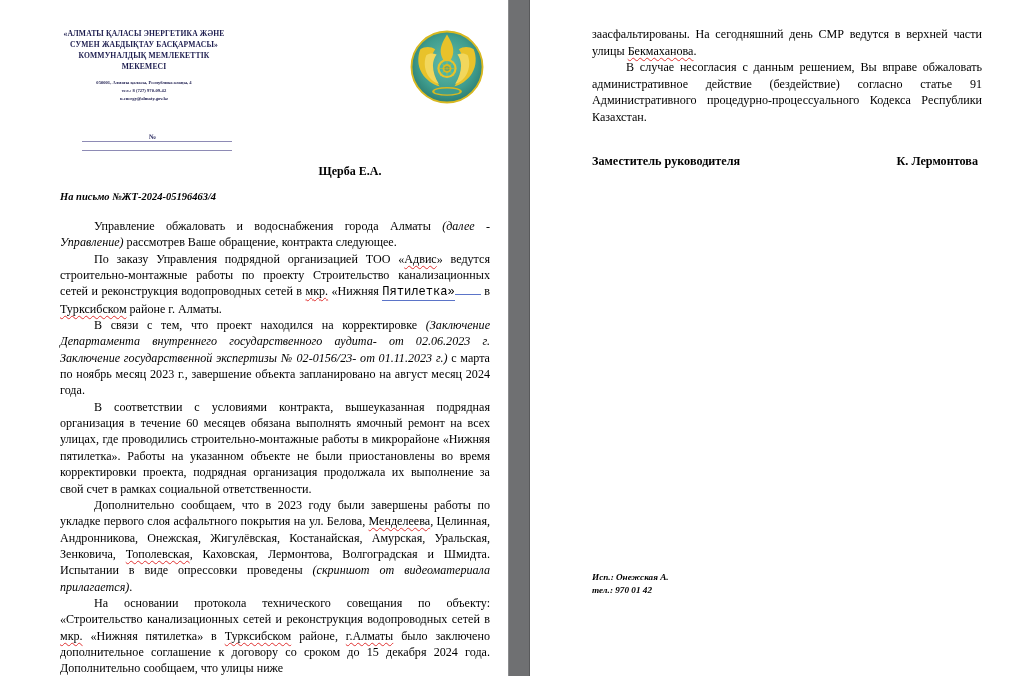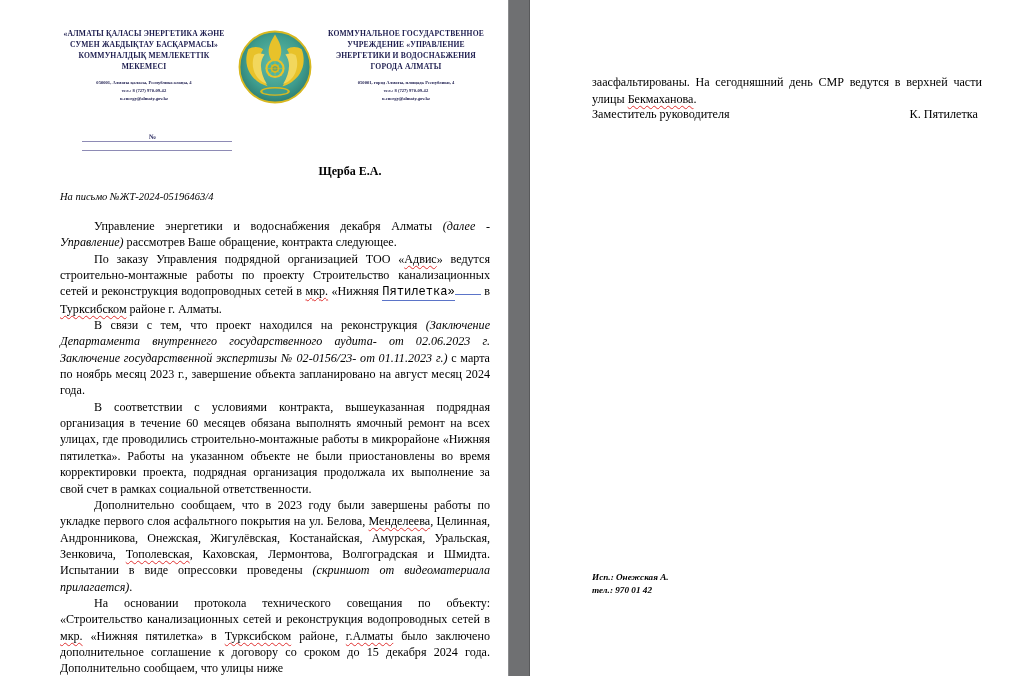--- a/index.html
+++ b/index.html
@@ -143,38 +143,38 @@
     font-size: 10.5px;
     font-style: italic;
     font-weight: bold;
     line-height: 1.3;
   }
 
   .onletter {
     margin-top: 12px;
     font-size: 10.5px;
     font-style: italic;
-    font-weight: normal;
+    font-weight: bold;
   }
 
   
   .body-block { margin-top: 16px; }
   p.para {
     margin: 0 0 0 0;
     font-size: 12.1px;
     line-height: 16.35px;
     text-align: justify;
     text-indent: 34px;
     hyphens: none;
   }
   .page-right p.para {
     font-size: 12.1px;
     line-height: 16.6px;
   }
-  p.para.noindent { text-indent: 0; margin-top: 48px; }
+  p.para.noindent { text-indent: 0; }
   .it { font-style: italic; }
 
   
   .sq {
     text-decoration: underline wavy #e03131;
     text-decoration-skip-ink: none;
     text-underline-offset: 1.5px;
     text-decoration-thickness: 1px;
   }
   
@@ -185,25 +185,26 @@
   }
   .lk-tail {
     display: inline-block;
     width: 26px;
     border-bottom: 1.2px solid #5b74c8;
     vertical-align: baseline;
   }
 
   
   .signature {
+    margin-top: 28px;
     display: flex;
     justify-content: space-between;
     align-items: baseline;
     font-size: 12.2px;
-    font-weight: normal;
+    font-weight: bold;
   }
   .sig-right { padding-right: 4px; }
 
   
   .executor {
     position: absolute;
     left: 62px;
     top: 571px;
     font-size: 9.2px;
     font-style: italic;
@@ -256,73 +257,66 @@
             <circle cx="50" cy="52" r="10" fill="#49b6a8"></circle>
             <circle cx="50" cy="52" r="6" fill="#d8b820"></circle>
             <circle cx="50" cy="52" r="3.4" fill="#3f9d8e"></circle>
             <path d="M50 42 L50 62 M40 52 L60 52 M43 45 L57 59 M57 45 L43 59" stroke="#d8b820" stroke-width="1" opacity="0.85"></path>
 
             <ellipse cx="50" cy="83" rx="20" ry="6" fill="#d8b820"></ellipse>
             <ellipse cx="50" cy="83" rx="17" ry="4" fill="#3f9d8e"></ellipse>
           </svg>
         </div>
 
-        <div class="lh-col">
-          <div class="lh-title">КОММУНАЛЬНОЕ ГОСУДАРСТВЕННОЕ УЧРЕЖДЕНИЕ «УПРАВЛЕНИЕ ЭНЕРГЕТИКИ И ВОДОСНАБЖЕНИЯ ГОРОДА АЛМАТЫ</div>
-          <div class="lh-addr">
-            <div>050001, город Алматы, площадь Республики, 4</div>
-            <div>тел.: 8 (727) 970-09-42</div>
-            <div>u.energy@almaty.gov.kz</div>
-          </div>
-        </div>
       </div>
 
       <div class="numlines">
         <div class="ln ln1"></div>
         <div class="ln ln2"></div>
         <span class="nsym">№</span>
       </div>
 
       <div class="addressee">
         <div class="addressee-name">Щерба Е.А.</div>
       </div>
 
       <div class="onletter">На письмо №ЖТ-2024-05196463/4</div>
 
       <div class="body-block">
 
-        <p class="para"><span>Управление энергетики и водоснабжения декабря Алматы </span><span class="it">(далее - Управление)</span><span> рассмотрев Ваше обращение, контракта следующее.</span></p>
+        <p class="para"><span>Управление обжаловать и водоснабжения города Алматы </span><span class="it">(далее - Управление)</span><span> рассмотрев Ваше обращение, контракта следующее.</span></p>
 
         <p class="para"><span>По заказу Управления подрядной организацией ТОО «</span><span class="sq">Адвис</span><span>» ведутся строительно-монтажные работы по проекту Строительство канализационных сетей и реконструкция водопроводных сетей в </span><span class="sq">мкр.</span><span> «Нижняя </span><span class="lk">Пятилетка»</span><span class="lk-tail"></span><span> в </span><span class="sq">Турксибском</span><span> районе г. Алматы.</span></p>
 
-        <p class="para"><span>В связи с тем, что проект находился на реконструкция </span><span class="it">(Заключение Департамента внутреннего государственного аудита- от 02.06.2023 г. Заключение государственной экспертизы № 02-0156/23- от 01.11.2023 г.)</span><span> с марта по ноябрь месяц 2023 г., завершение объекта запланировано на август месяц 2024 года.</span></p>
+        <p class="para"><span>В связи с тем, что проект находился на корректировке </span><span class="it">(Заключение Департамента внутреннего государственного аудита- от 02.06.2023 г. Заключение государственной экспертизы № 02-0156/23- от 01.11.2023 г.)</span><span> с марта по ноябрь месяц 2023 г., завершение объекта запланировано на август месяц 2024 года.</span></p>
 
         <p class="para">В соответствии с условиями контракта, вышеуказанная подрядная организация в течение 60 месяцев обязана выполнять ямочный ремонт на всех улицах, где проводились строительно-монтажные работы в микрорайоне «Нижняя пятилетка». Работы на указанном объекте не были приостановлены во время корректировки проекта, подрядная организация продолжала их выполнение за свой счет в рамках социальной ответственности.</p>
 
         <p class="para"><span>Дополнительно сообщаем, что в 2023 году были завершены работы по укладке первого слоя асфальтного покрытия на ул. Белова, </span><span class="sq">Менделеева</span><span>, Целинная, Андронникова, Онежская, Жигулёвская, Костанайская, Амурская, Уральская, Зенковича, </span><span class="sq">Тополевская</span><span>, Каховская, Лермонтова, Волгоградская и Шмидта. Испытании в виде опрессовки проведены </span><span class="it">(скриншот от видеоматериала прилагается)</span><span>.</span></p>
 
         <p class="para"><span>На основании протокола технического совещания по объекту: «Строительство канализационных сетей и реконструкция водопроводных сетей в </span><span class="sq">мкр.</span><span> «Нижняя пятилетка» в </span><span class="sq">Турксибском</span><span> районе, </span><span class="sq">г.Алматы</span><span> было заключено дополнительное соглашение к договору со сроком до 15 декабря 2024 года. Дополнительно сообщаем, что улицы ниже </span></p>
 
       </div>
     </div>
   </div>
 
   <div class="gutter"></div>
   <div class="gutter-edge-l"></div>
   <div class="gutter-edge-r"></div>
 
   <div class="page page-right">
     <div class="page-inner-right">
 
       <p class="para noindent"><span>заасфальтированы. На сегодняшний день СМР ведутся в верхней части улицы </span><span class="sq">Бекмаханова</span><span>.</span></p>
 
+      <p class="para">В случае несогласия с данным решением, Вы вправе обжаловать административное действие (бездействие) согласно статье 91 Административного процедурно-процессуального Кодекса Республики Казахстан.</p>
 
       <div class="signature">
         <span>Заместитель руководителя</span>
-        <span class="sig-right">К. Пятилетка</span>
+        <span class="sig-right">К. Лермонтова</span>
       </div>
     </div>
 
     <div class="executor">
       <div>Исп.: Онежская А.</div>
       <div>тел.: 970 01 42</div>
     </div>
   </div>
 
 </div>

